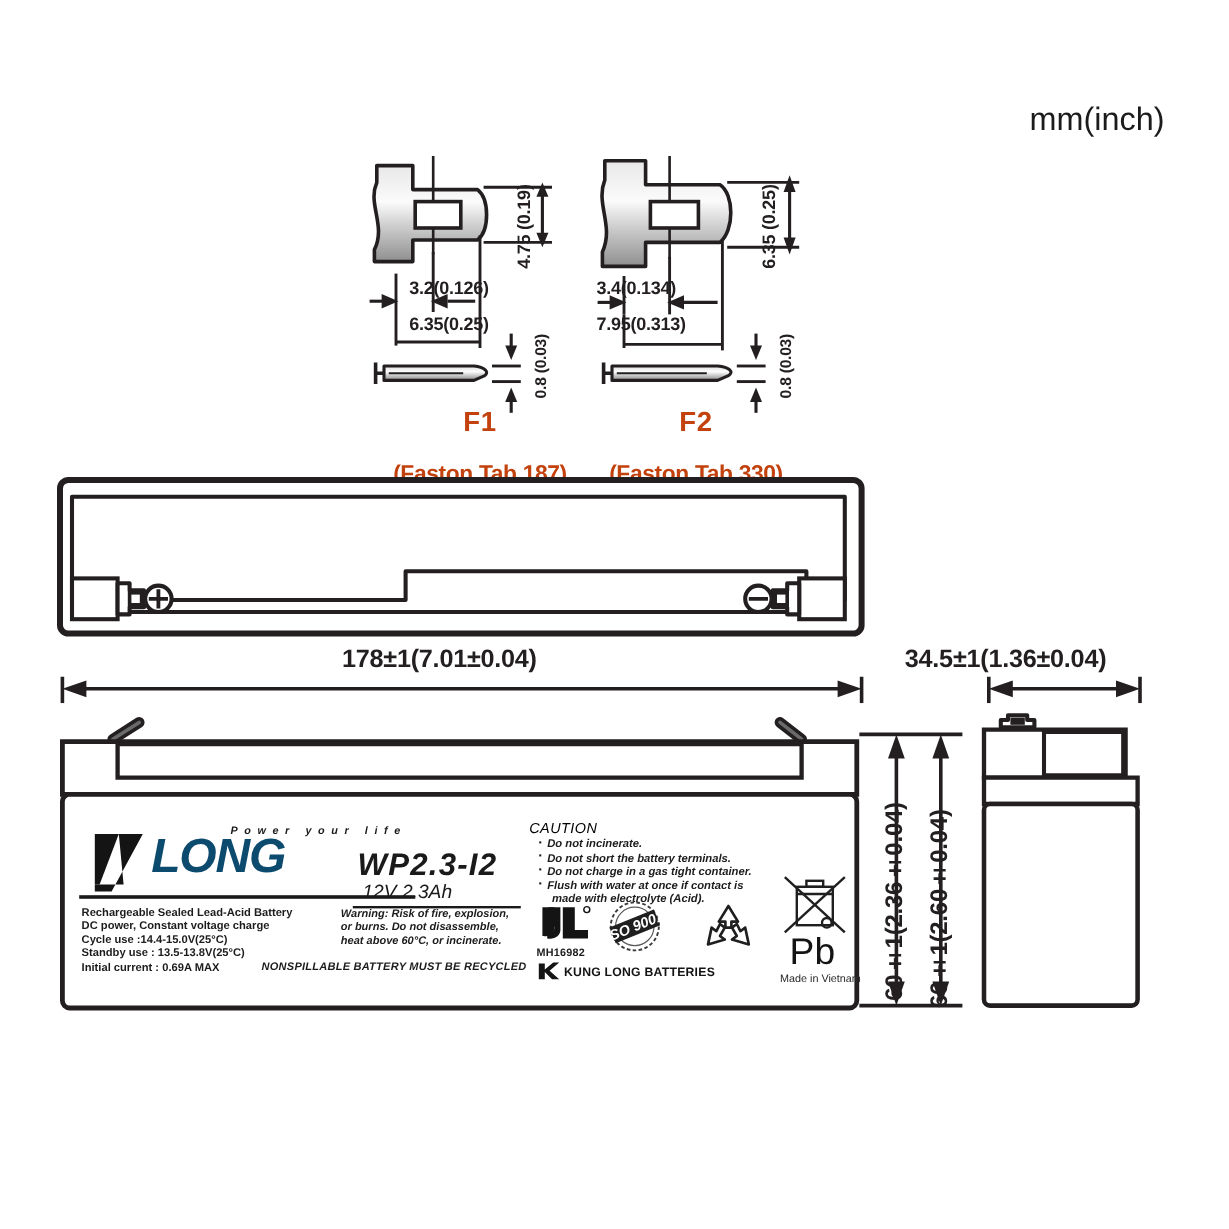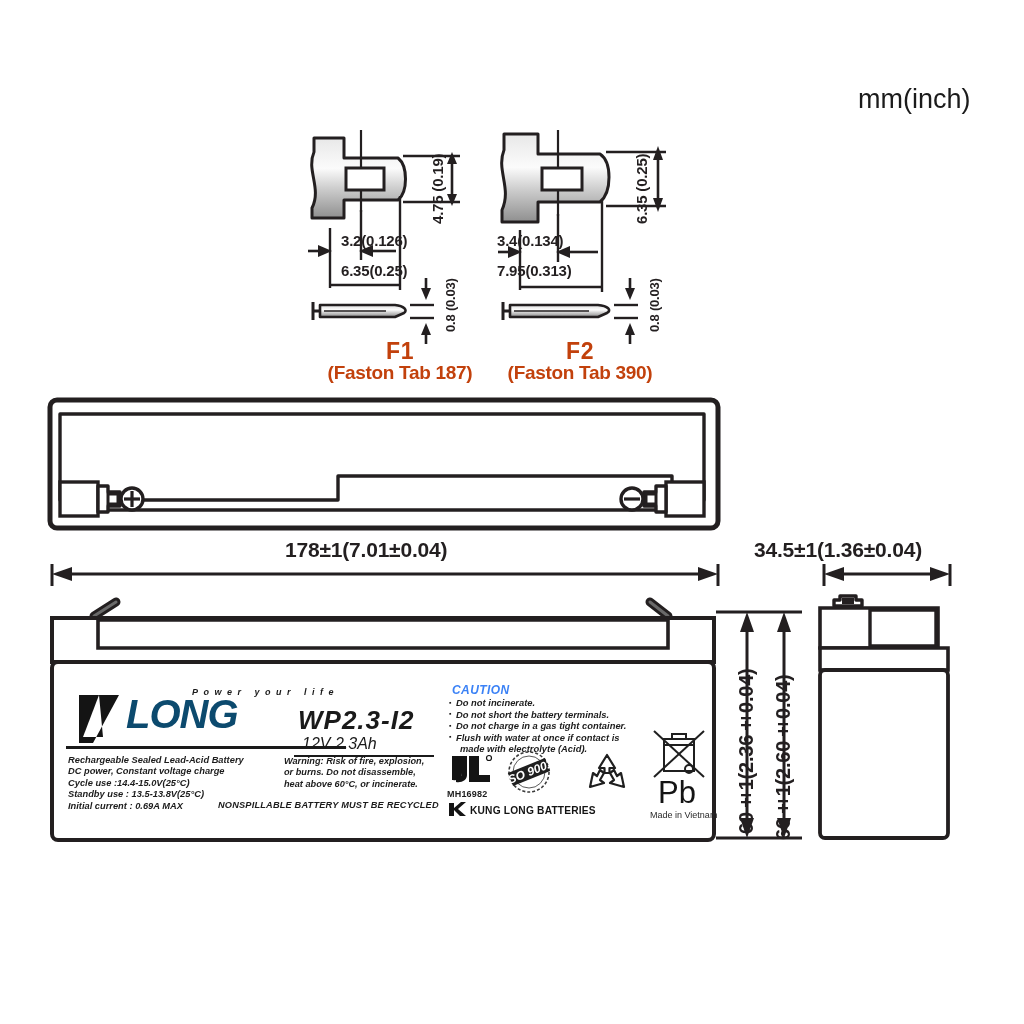--- a/index.html
+++ b/index.html
@@ -40,21 +40,21 @@
 
   
   .tabgroup{position:absolute;}
   .tab-caption{
     position:absolute;
     text-align:center;
     font-weight:bold;
     color:#c2410c;
   }
   .tab-name{font-size:23px;letter-spacing:0.5px;}
-  .tab-sub{font-size:19px;letter-spacing:-0.3px;}
+  .tab-sub{font-size:19px;letter-spacing:-0.3px;margin-top:23px;}
 
   
   #watermark{
     left:330px;top:455px;
     font-size:62px;
     font-weight:bold;
     color:#f4f4f4;
     letter-spacing:4px;
     z-index:0;
     user-select:none;
@@ -95,40 +95,40 @@
     position:absolute;left:236px;top:52px;
     font-size:16px;font-weight:normal;font-style:italic;
     letter-spacing:0px;color:#1a1a1a;white-space:nowrap;
   }
   .model-rule{
     position:absolute;left:228px;top:72px;width:140px;height:2px;background:#1a1a1a;
   }
 
   .spec{
     position:absolute;left:2px;top:72px;
-    font-size:9.3px;font-style:italic;font-weight:bold;
+    font-size:9.3px;font-weight:bold;
     line-height:11.4px;color:#1c1c1c;white-space:nowrap;
   }
 
   .warn{
     position:absolute;left:218px;top:73px;
     font-size:9.2px;font-style:italic;font-weight:bold;
     line-height:11.4px;color:#1c1c1c;white-space:nowrap;
   }
 
   .nonspill{
     position:absolute;left:152px;top:117px;
     font-size:9.2px;font-style:italic;font-weight:bold;
     letter-spacing:0.2px;color:#1c1c1c;white-space:nowrap;
   }
 
   .caution-hd{
-    position:absolute;left:386px;top:0px;
-    font-size:12px;font-weight:bold;font-style:italic;
-    letter-spacing:0.4px;color:#3b82f6;
+    position:absolute;left:375px;top:0px;
+    font-size:12px;font-weight:normal;font-style:italic;
+    letter-spacing:0.4px;color:#000000;
   }
   .caution-list{
     position:absolute;left:383px;top:14px;
     font-size:9.4px;font-style:italic;font-weight:bold;
     line-height:11.6px;color:#1c1c1c;white-space:nowrap;
   }
   .caution-list div{position:relative;padding-left:7px;}
   .caution-list div::before{
     content:"\25AA";position:absolute;left:0;top:-0.5px;font-size:7px;font-style:normal;
   }
@@ -284,21 +284,21 @@
 
   <div class="abs dim f2-d1">3.4(0.134)</div>
   <div class="abs dim f2-d2">7.95(0.313)</div>
   <div class="abs dim vert f2-h">
     <span>6.35</span>&nbsp;<span>(0.25)</span>
   </div>
   <div class="abs dim vert f2-t">
     <span>0.8</span>&nbsp;<span>(0.03)</span>
   </div>
   <div class="tab-caption tab-name" style="left:510px;top:338px;width:140px;">F2</div>
-  <div class="tab-caption tab-sub" style="left:470px;top:362px;width:220px;">(Faston Tab 390)</div>
+  <div class="tab-caption tab-sub" style="left:470px;top:362px;width:220px;">(Faston Tab 330)</div>
 
   <div class="abs" style="left:46px;top:396px;">
     <svg width="680" height="140" viewBox="0 0 680 140">
 
       <rect x="4" y="4" width="668" height="128" rx="7" ry="7" fill="#ffffff" stroke="#231f20" stroke-width="5"></rect>
 
       <path d="M14 18 L658 18 L658 104 L626 104 L626 80 L292 80 L292 104 L14 104 Z" fill="#ffffff" stroke="#231f20" stroke-width="3.4" stroke-linejoin="round"></path>
 
       <line x1="56" y1="114" x2="616" y2="114" stroke="#231f20" stroke-width="3.4"></line>
 

